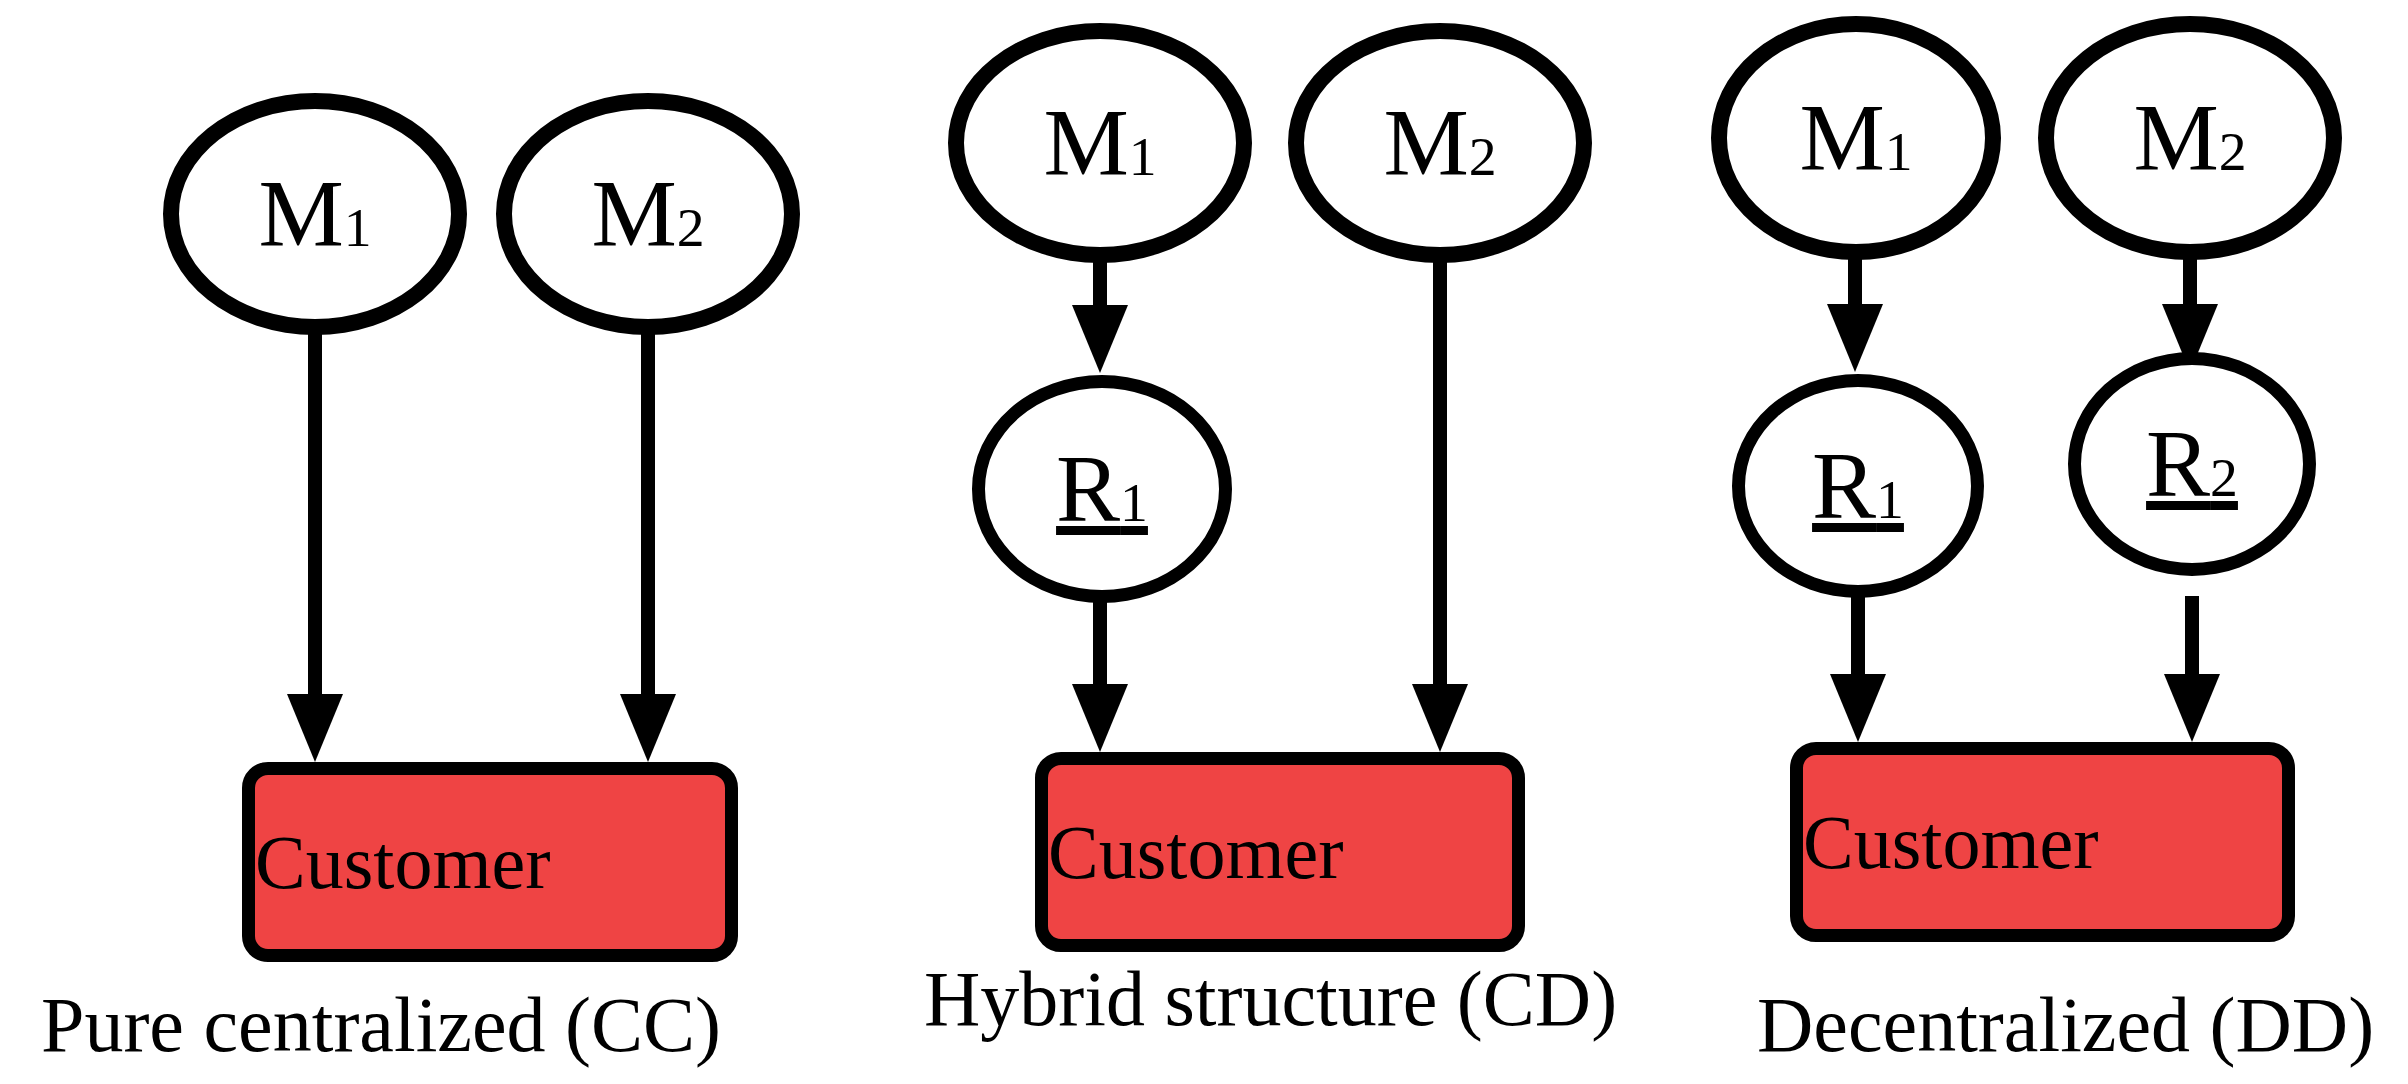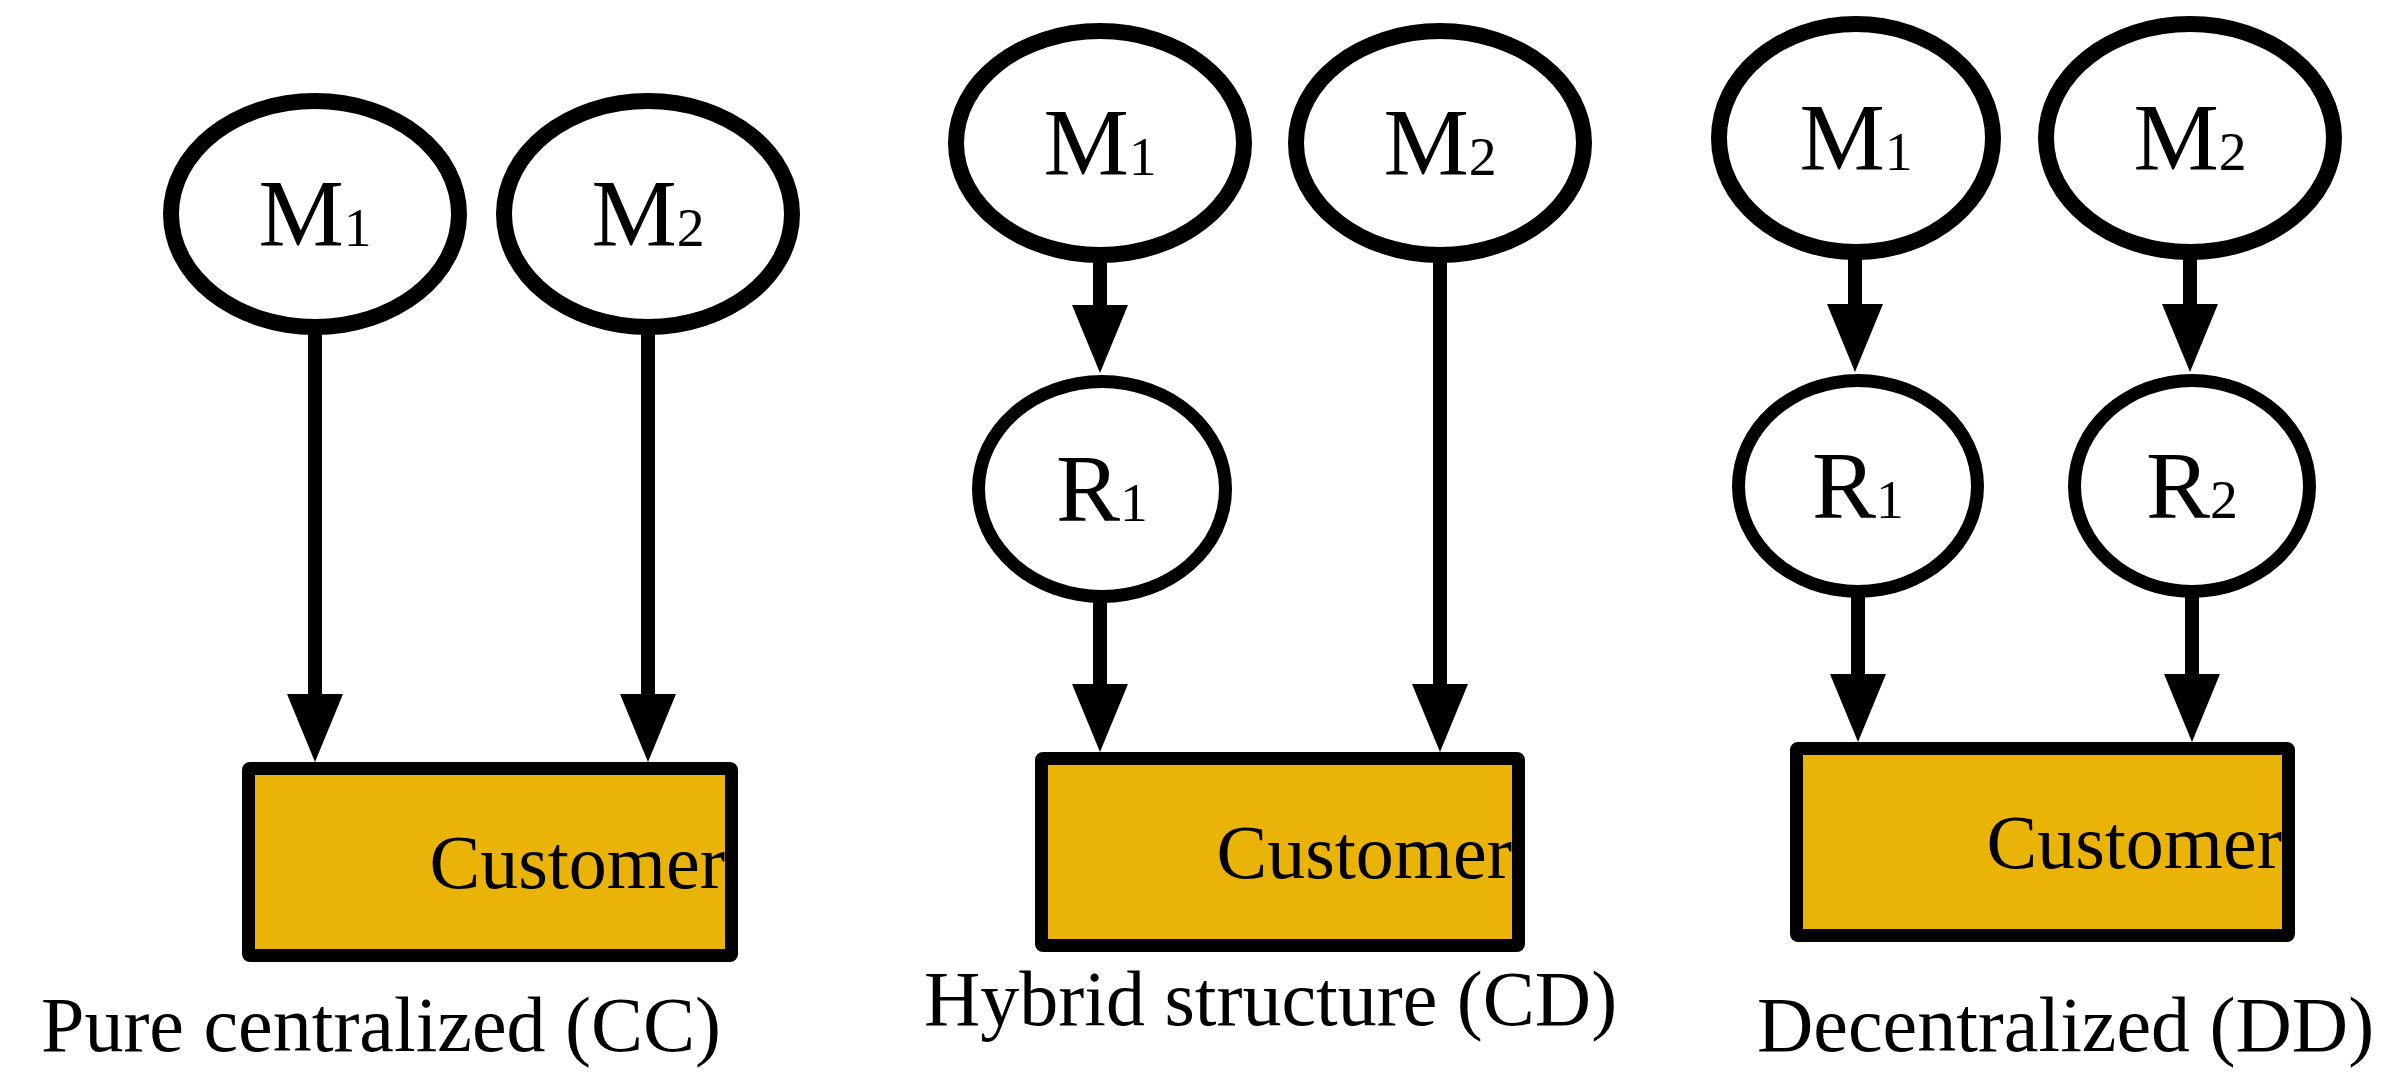--- a/index.html
+++ b/index.html
@@ -22,38 +22,39 @@
     box-sizing: border-box;
     border: 16px solid #000000;
     border-radius: 50%;
     background: #ffffff;
     display: flex;
     align-items: center;
     justify-content: center;
   }
   .ellipse.retailer {
     border-width: 13px;
+    text-decoration: underline;
   }
   .node-label {
     font-size: 96px;
     line-height: 1;
     white-space: nowrap;
   }
   .node-label .sub {
     font-size: 0.58em;
   }
   .custbox {
     position: absolute;
     box-sizing: border-box;
     border: 13px solid #000000;
-    border-radius: 8px;
-    background: #eab308;
+    border-radius: 26px;
+    background: #ef4444;
     display: flex;
     align-items: center;
-    justify-content: flex-end;
+    justify-content: flex-start;
   }
   .custbox .box-label {
     font-size: 76px;
     line-height: 1;
     white-space: nowrap;
   }
   .arrow {
     position: absolute;
     width: 56px;
   }
@@ -159,21 +160,21 @@
       <div class="head"></div>
     </div>
     <div class="arrow" style="left:2162px; top:258px; height:114px;">
       <div class="shaft"></div>
       <div class="head"></div>
     </div>
 
     <div class="ellipse retailer" style="left:1732px; top:374px; width:252px; height:224px;">
       <span class="node-label"><span>R</span><span class="sub">1</span></span>
     </div>
-    <div class="ellipse retailer" style="left:2068px; top:374px; width:248px; height:224px;">
+    <div class="ellipse retailer" style="left:2068px; top:352px; width:248px; height:224px;">
       <span class="node-label"><span>R</span><span class="sub">2</span></span>
     </div>
 
     <div class="arrow" style="left:1830px; top:596px; height:146px;">
       <div class="shaft"></div>
       <div class="head"></div>
     </div>
     <div class="arrow" style="left:2164px; top:596px; height:146px;">
       <div class="shaft"></div>
       <div class="head"></div>

